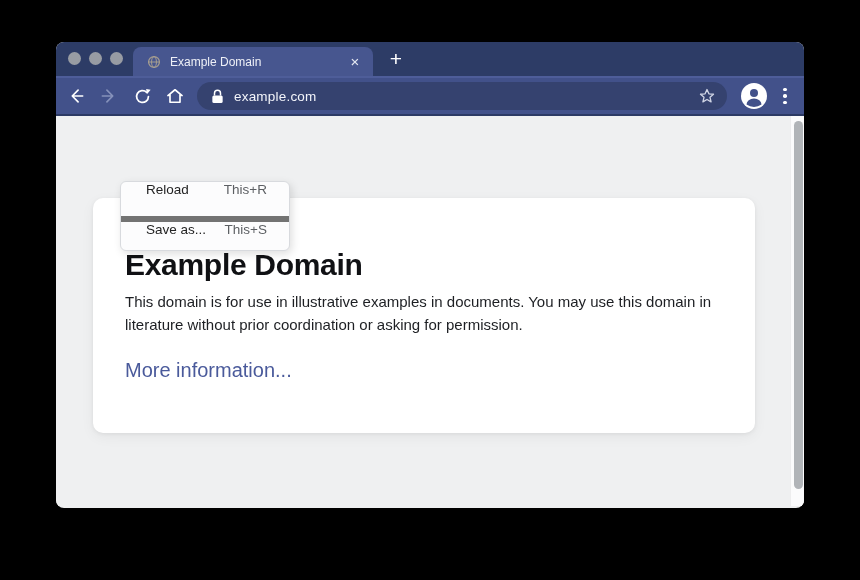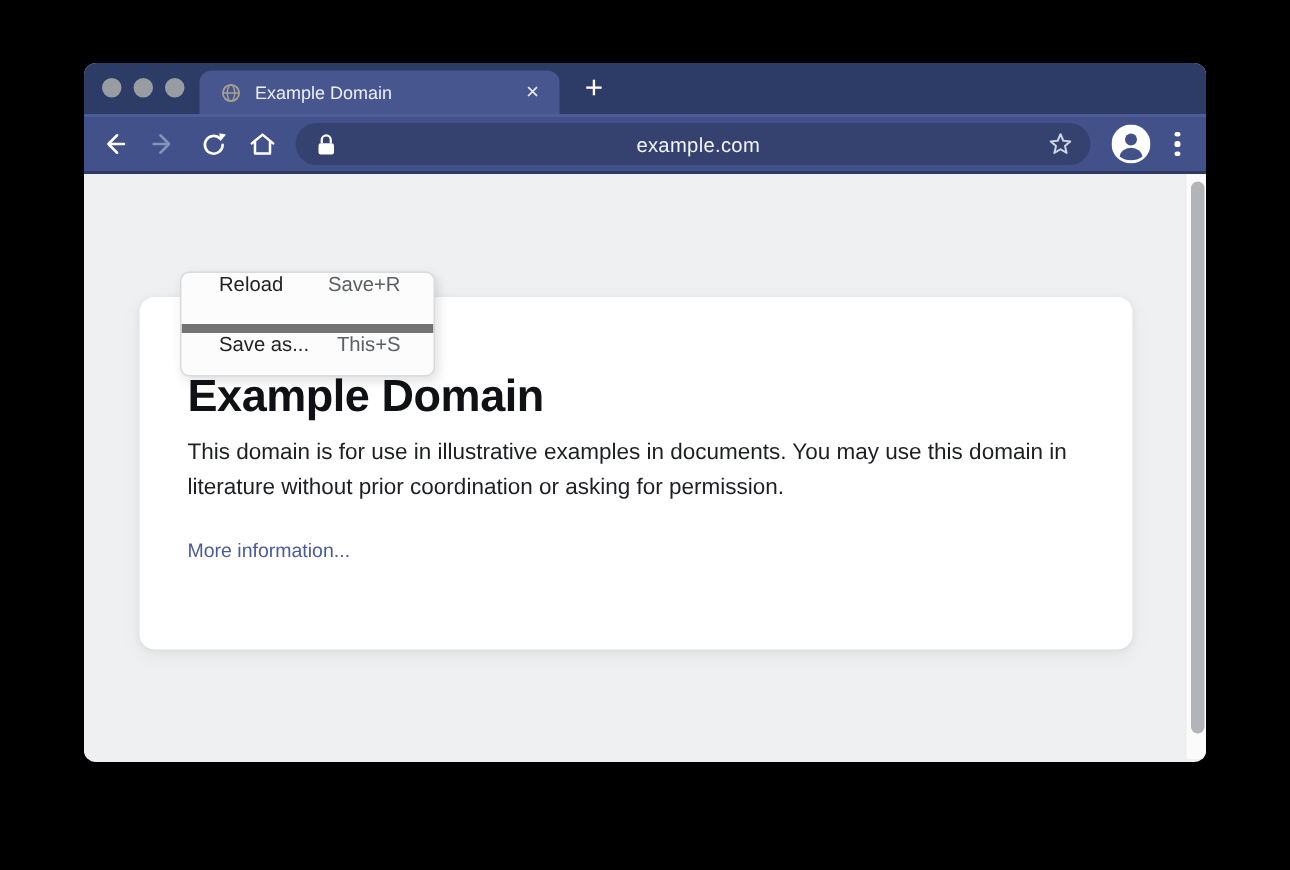--- a/index.html
+++ b/index.html
@@ -29,40 +29,40 @@
 
   
   .toolbar { position: relative; height: 40px; background: #42518a;
     border-top: 2px solid #4e5d99; border-bottom: 2px solid #2c3a64;
     display: flex; align-items: center; }
   .nav-btn { width: 26px; height: 26px; display: flex; align-items: center;
     justify-content: center; margin-left: 7px; flex: 0 0 auto; }
   .nav-btn svg { display: block; }
   .urlbar { position: relative; margin-left: 9px; width: 530px; height: 28px;
     background: #35426f; border-radius: 14px; display: flex; align-items: center;
-    padding: 0 10px 0 14px; flex: 0 0 auto; text-align: center; }
+    padding: 0 10px 0 14px; flex: 0 0 auto; }
   .lock { width: 13px; height: 15px; margin-right: 10px; flex: 0 0 auto; }
   .url-text { color: #f2f4fa; font-size: 13.5px; font-weight: 500; letter-spacing: .2px;
     flex: 1 1 auto; }
   .star-btn { width: 20px; height: 20px; flex: 0 0 auto; }
   .avatar { width: 26px; height: 26px; margin-left: 14px; flex: 0 0 auto; }
   .menu-dots { width: 20px; height: 22px; margin-left: 8px; display: flex;
     flex-direction: column; align-items: center; justify-content: center; gap: 3px; }
   .menu-dots i { width: 3.5px; height: 3.5px; border-radius: 50%; background: #fff; display: block; }
 
   
   .content { position: relative; height: 390px; background: #eff0f1; }
   .card { position: absolute; left: 37px; top: 82px; width: 662px; height: 235px;
     background: #ffffff; border-radius: 10px;
     box-shadow: 0 1px 4px rgba(0,0,0,0.06), 0 4px 14px rgba(0,0,0,0.05);
     padding: 50px 32px 0 32px; }
   .card h1 { font-size: 30px; font-weight: 700; color: #101114; letter-spacing: -0.3px; }
   .card p { margin-top: 8px; width: 602px; font-size: 15px; line-height: 1.55;
     color: #1d1f23; }
-  .card a { display: inline-block; margin-top: 22px; font-size: 13px; color: #4a5a9b;
+  .card a { display: inline-block; margin-top: 22px; font-size: 20px; color: #4a5a9b;
     text-decoration: none; }
 
   
   .context-menu { position: absolute; left: 64px; top: 65px; width: 170px;
     background: #fcfcfd; border: 1px solid #d8dade; border-radius: 6px;
     box-shadow: 2px 3px 8px rgba(0,0,0,0.13); overflow: hidden; z-index: 5; }
   .menu-item { height: 34px; display: flex; align-items: flex-start;
     justify-content: space-between; padding: 0 22px 0 25px; background: transparent; }
   .menu-item + .menu-item { border-top: 6px solid #737373; }
   .menu-label { font-size: 13.5px; color: #232323; }
@@ -145,21 +145,21 @@
     <div class="content">
       <div class="card">
         <h1>Example Domain</h1>
         <p>This domain is for use in illustrative examples in documents. You may use this domain in literature without prior coordination or asking for permission.</p>
         <a href="#">More information...</a>
       </div>
 
       <div class="context-menu">
         <div class="menu-item">
           <span class="menu-label">Reload</span>
-          <span class="menu-shortcut">Save+R</span>
+          <span class="menu-shortcut">This+R</span>
         </div>
         <div class="menu-item">
           <span class="menu-label">Save as...</span>
           <span class="menu-shortcut">This+S</span>
         </div>
       </div>
 
       <div class="scrollbar">
         <div class="scroll-thumb"></div>
       </div>

